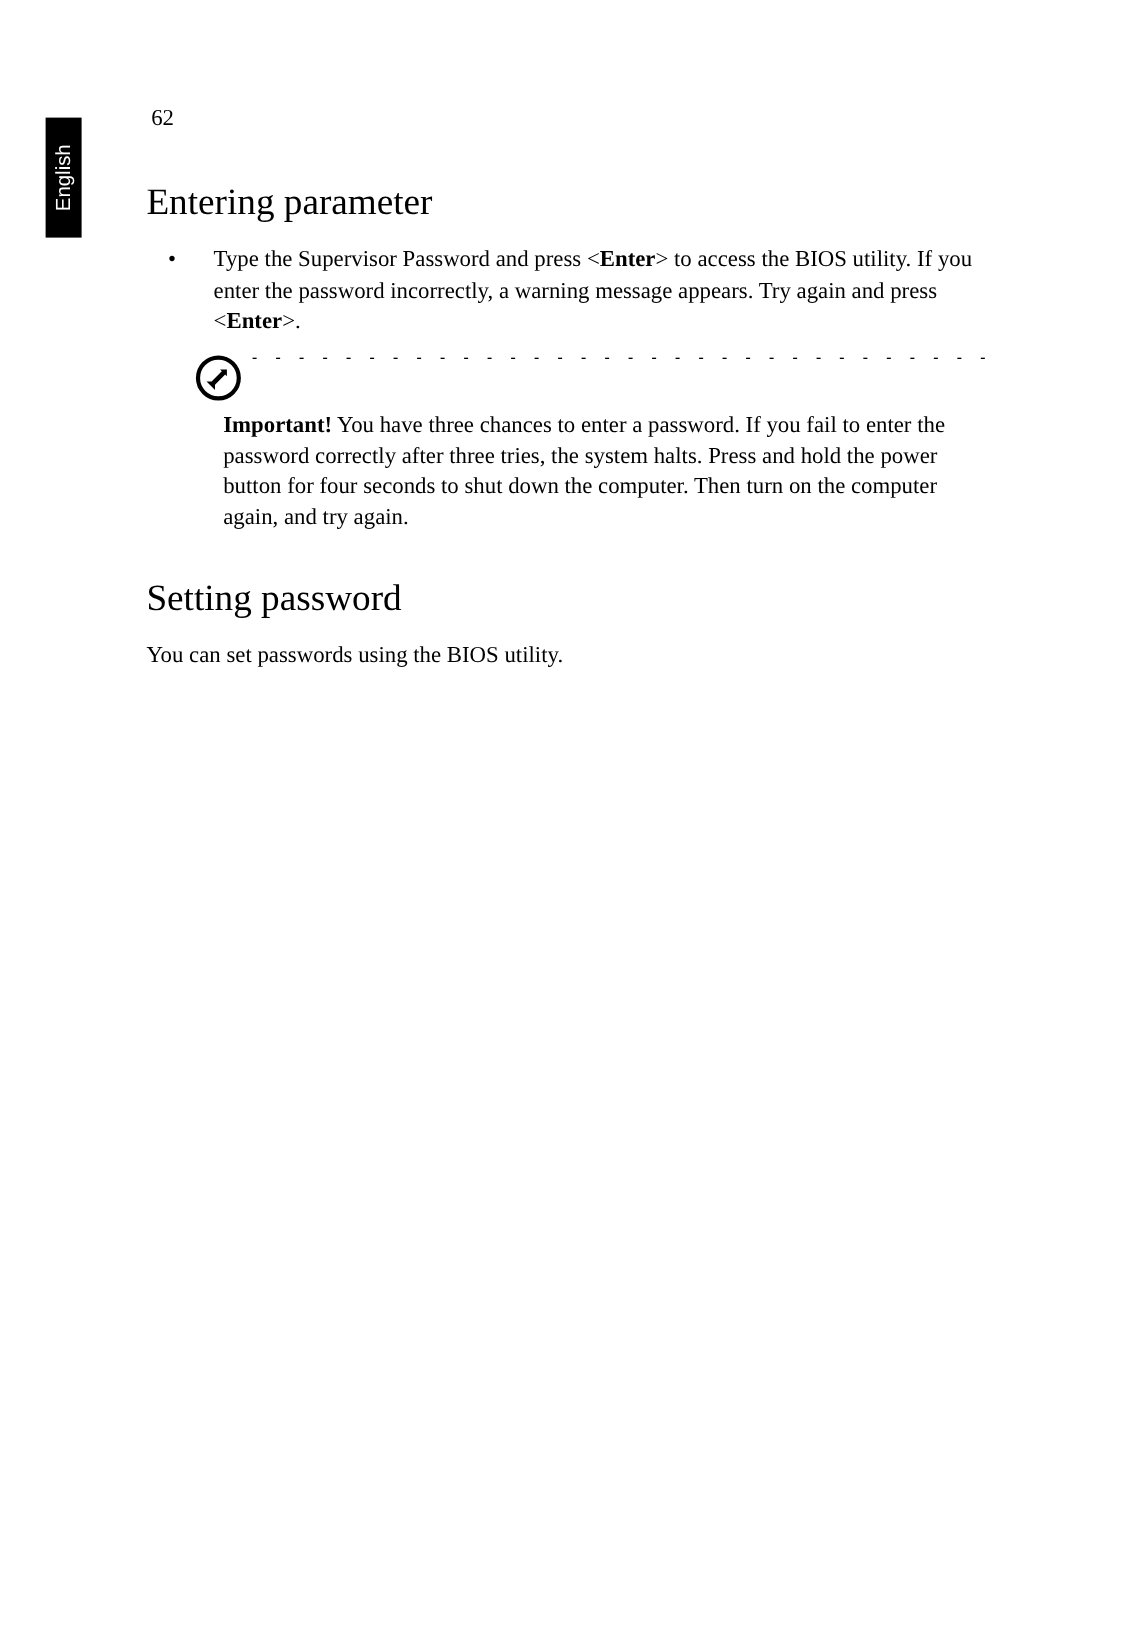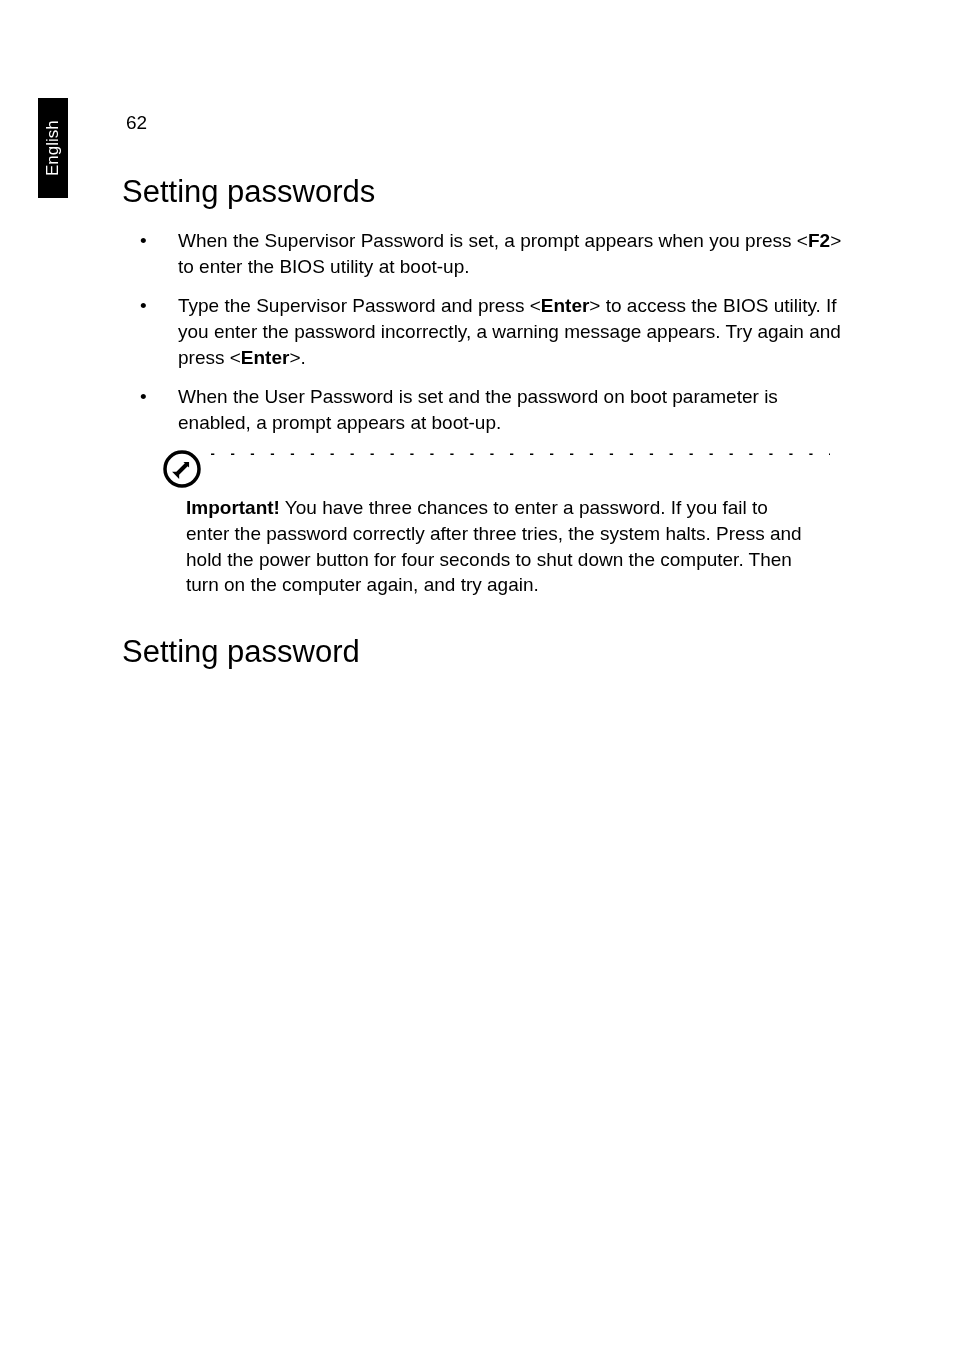--- a/index.html
+++ b/index.html
@@ -23,22 +23,23 @@
       align-items: center;
       justify-content: center;
       font-size: 17px;
       font-weight: 400;
       writing-mode: vertical-rl;
       transform: rotate(180deg);
     }
     .content {
       position: absolute;
       left: 122px;
-      top: 112px;
+      top: 88px;
       width: 720px;
+      font-family: Liberation Serif, serif;
     }
     .page-number {
       font-size: 19px;
       font-weight: 400;
       margin-bottom: 40px;
       margin-left: 4px;
     }
     .h2 {
       font-size: 31px;
       font-weight: 400;
@@ -107,27 +108,25 @@
 </head>
 <body>
 
 <div class="language-tab">
   <span>English</span>
 </div>
 
 <div class="content">
   <div class="page-number">62</div>
 
-  <h2 class="h2">Setting passwords</h2>
+  <h2 class="h2">Entering parameter</h2>
 
 
   <ul class="bullets">
-    <li><span>When the Supervisor Password is set, a prompt appears when you press &lt;</span><span class="bold">F2</span><span>&gt; to enter the BIOS utility at boot-up.</span></li>
     <li><span>Type the Supervisor Password and press &lt;</span><span class="bold">Enter</span><span>&gt; to access the BIOS utility. If you enter the password incorrectly, a warning message appears. Try again and press &lt;</span><span class="bold">Enter</span><span>&gt;.</span></li>
-    <li><span>When the User Password is set and the password on boot parameter is enabled, a prompt appears at boot-up.</span></li>
   </ul>
 
   <div class="callout">
     <div>
       <span class="callout-icon">
         <svg viewBox="0 0 40 40">
           <circle cx="20" cy="20" r="17" fill="none" stroke="#000" stroke-width="3.5"></circle>
           <g transform="translate(20,20) rotate(45)">
             <path d="M 0,-10 L 4,-6 L 2,-6 L 2,6 L 5,9 L -5,9 L -2,6 L -2,-6 L -4,-6 Z" fill="#000"></path>
           </g>
@@ -135,13 +134,14 @@
       </span>
       <span class="callout-dashes">- - - - - - - - - - - - - - - - - - - - - - - - - - - - - - - - - - - - - - - - - - - - - - - - -</span>
     </div>
     <p class="callout-text">
       <span class="bold">Important!</span><span> You have three chances to enter a password. If you fail to enter the password correctly after three tries, the system halts. Press and hold the power button for four seconds to shut down the computer. Then turn on the computer again, and try again.</span>
     </p>
   </div>
 
   <h2 class="h2">Setting password</h2>
 
+  <p class="body-text">You can set passwords using the BIOS utility.</p>
 </div>
 
 </body></html>

